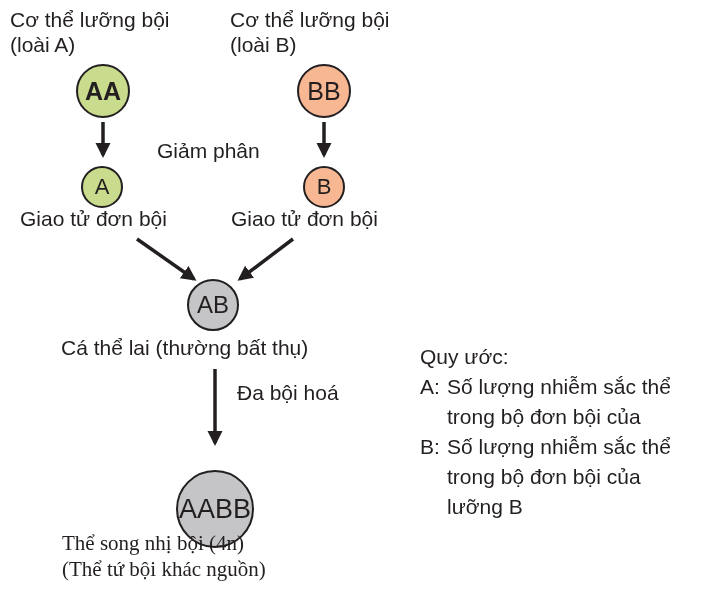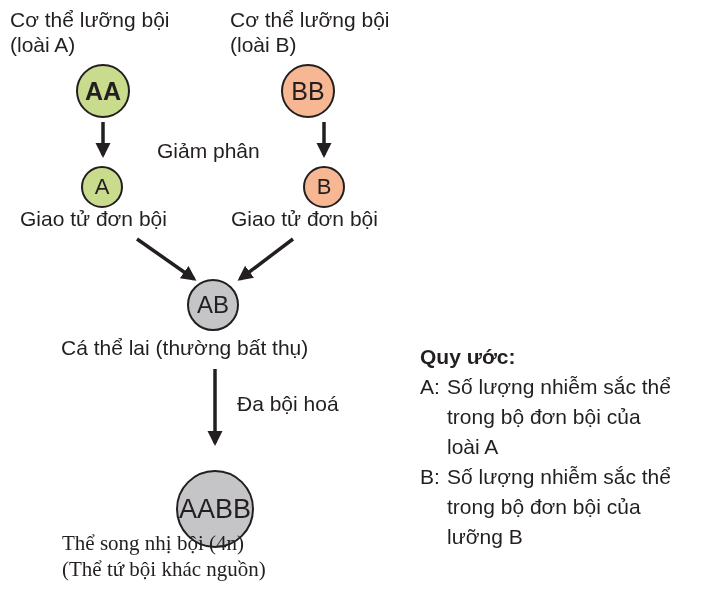--- a/index.html
+++ b/index.html
@@ -56,21 +56,21 @@
   .fill-b { background: var(--species-b-fill); }
   .fill-gray { background: var(--hybrid-fill); align-items: center; }
   .legend {
     position: absolute;
     left: 420px;
     top: 342px;
     width: 286px;
     font-size: 21px;
     line-height: 30px;
   }
-  .legend-title { font-weight: bold; }
+  .legend-title { font-weight: normal; }
   .legend-item { position: relative; padding-left: 27px; }
   .legend-marker { position: absolute; left: 0; top: 0; }
 </style>
 </head>
 <body>
 
 <div class="canvas">
 
   <svg class="arrow-layer" viewBox="0 0 706 608" xmlns="http://www.w3.org/2000/svg">
     <defs>
@@ -94,52 +94,51 @@
   </div>
   <div class="circle gamete fill-a" style="left:81px; top:166px;">
     <span>A</span>
   </div>
   <div class="lbl" style="left:20px; top:206px; width:200px;">Giao tử đơn bội</div>
 
   <div class="lbl" style="left:230px; top:7px; width:190px;">
     <div>Cơ thể lưỡng bội</div>
     <div>(loài B)</div>
   </div>
-  <div class="circle big-parent fill-b" style="left:281px; top:64px;">
+  <div class="circle big-parent fill-b" style="left:297px; top:64px;">
     <span>BB</span>
   </div>
   <div class="circle gamete fill-b" style="left:303px; top:166px;">
     <span>B</span>
   </div>
   <div class="lbl" style="left:231px; top:206px; width:200px;">Giao tử đơn bội</div>
 
   <div class="lbl" style="left:157px; top:138px; width:130px;">Giảm phân</div>
 
   <div class="circle hybrid fill-gray" style="left:187px; top:279px;">
     <span>AB</span>
   </div>
   <div class="lbl" style="left:61px; top:335px; width:320px;">Cá thể lai (thường bất thụ)</div>
 
-  <div class="lbl" style="left:237px; top:391px; text-align:center;">Đa bội hoá</div>
+  <div class="lbl" style="left:237px; top:380px; text-align:center;">Đa bội hoá</div>
 
   <div class="circle allo fill-gray" style="left:176px; top:470px;">
     <span>AABB</span>
   </div>
   <div class="lbl" style="left:62px; top:530px; width:320px; line-height:26px;font-family:Liberation Serif, serif;">
     <div>Thể song nhị bội (4n)</div>
     <div>(Thể tứ bội khác nguồn)</div>
   </div>
 
   <div class="legend">
     <div class="legend-title">Quy ước:</div>
     <div class="legend-item">
       <span class="legend-marker">A:</span>
       <div>Số lượng nhiễm sắc thể</div>
       <div>trong bộ đơn bội của</div>
-      <div>loài A</div>
     </div>
     <div class="legend-item">
       <span class="legend-marker">B:</span>
       <div>Số lượng nhiễm sắc thể</div>
       <div>trong bộ đơn bội của</div>
       <div>lưỡng B</div>
     </div>
   </div>
 
 </div>

